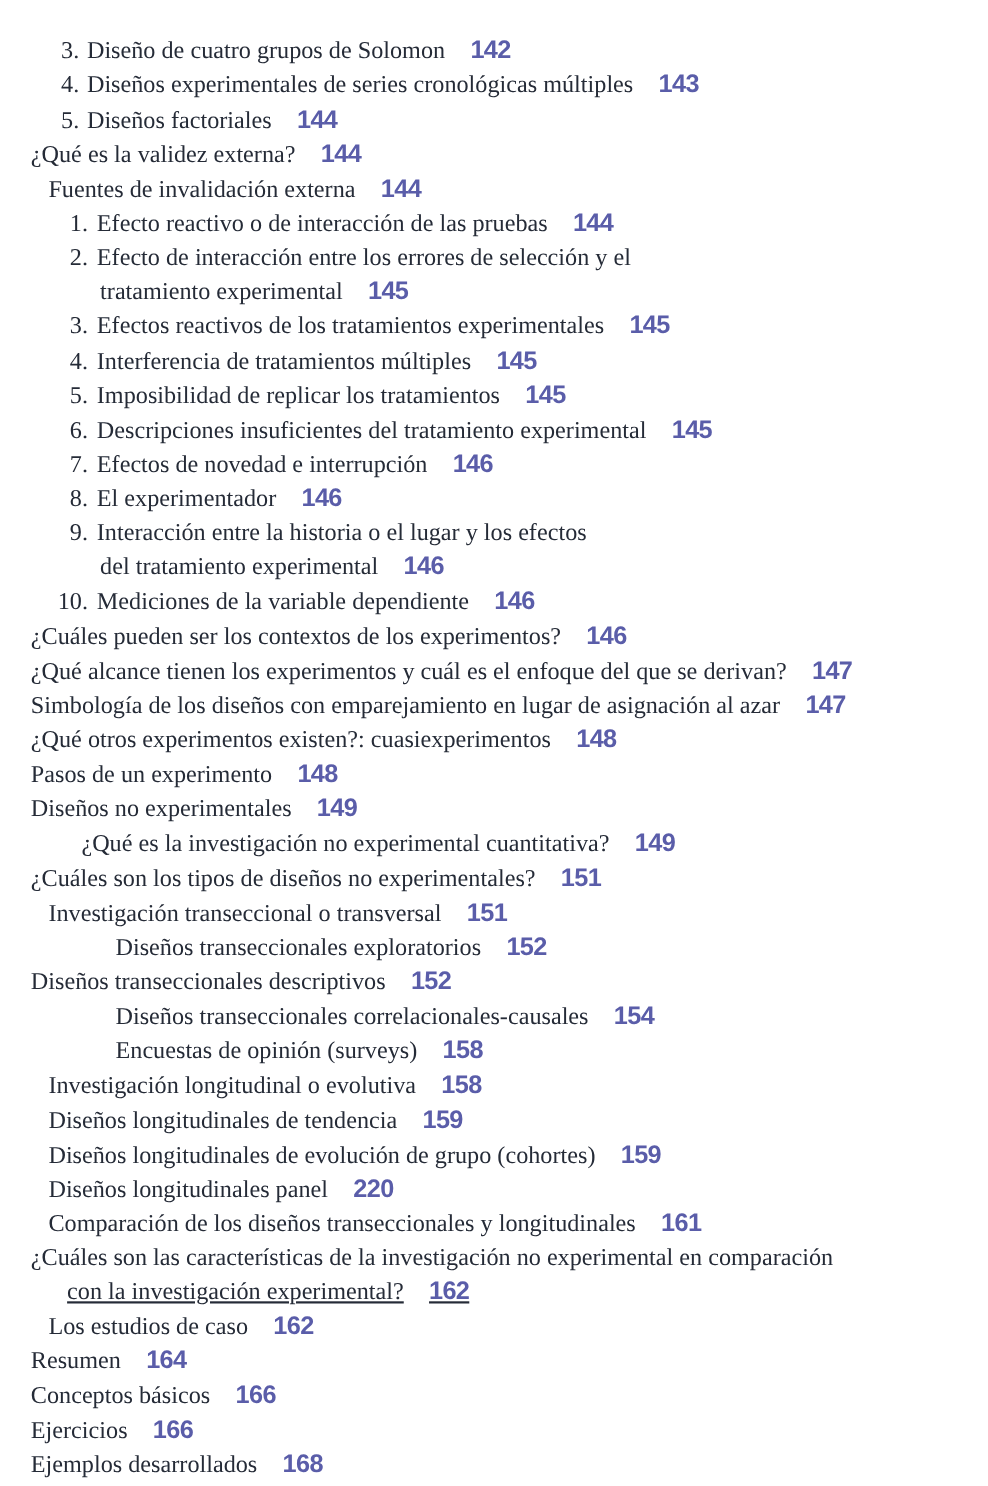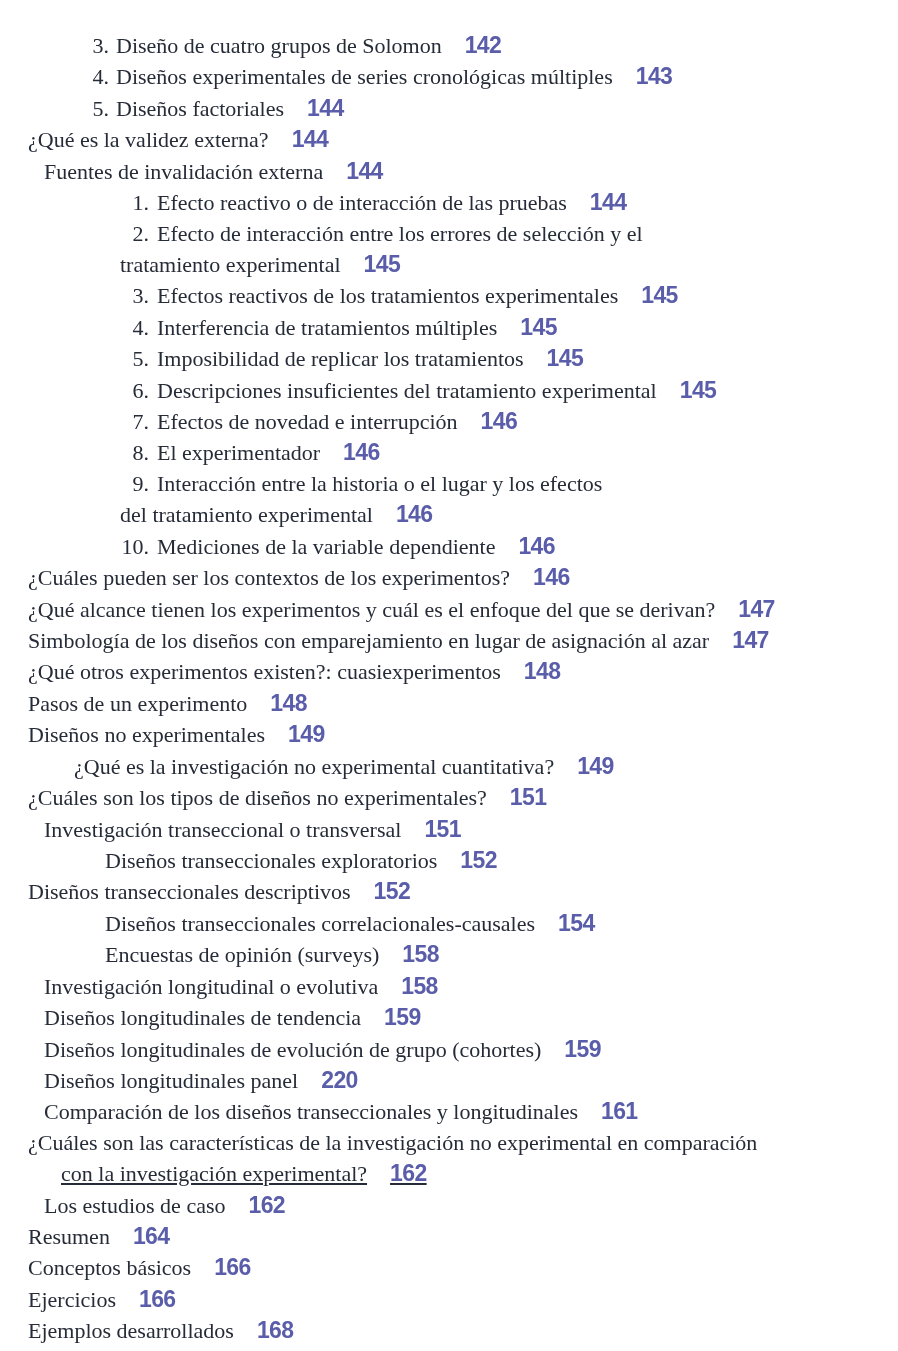--- a/index.html
+++ b/index.html
@@ -21,23 +21,23 @@
   .line {
     line-height: 30.42px;
     white-space: nowrap;
   }
   
   .l0   { padding-left: 28px;  }
   .l0w  { padding-left: 61px; text-decoration: underline;  }   
   .l1q  { padding-left: 74px;  }   
   .l1   { padding-left: 44px;  }
   .l2   { padding-left: 105px; }
-  .numA { padding-left: 89px;  }   
-  .numB { padding-left: 115px; }   
-  .wB   { padding-left: 120px; }   
+  .numA { padding-left: 52px;  }   
+  .numB { padding-left: 46px; }   
+  .wB   { padding-left: 91px; }   
   .numA .num {
     display: inline-block;
     width: 20px;
     text-align: right;
     margin-right: 7px;
   }
   .numB .num {
     display: inline-block;
     width: 34px;
     text-align: right;

